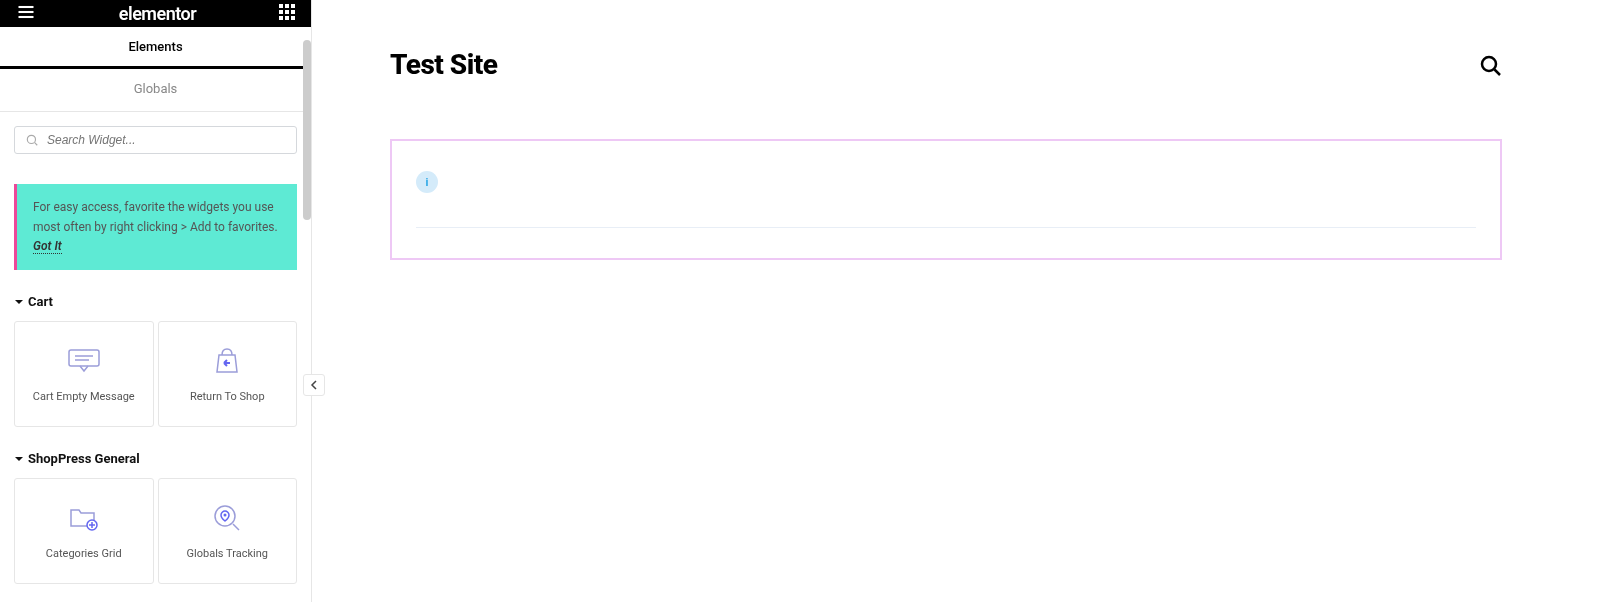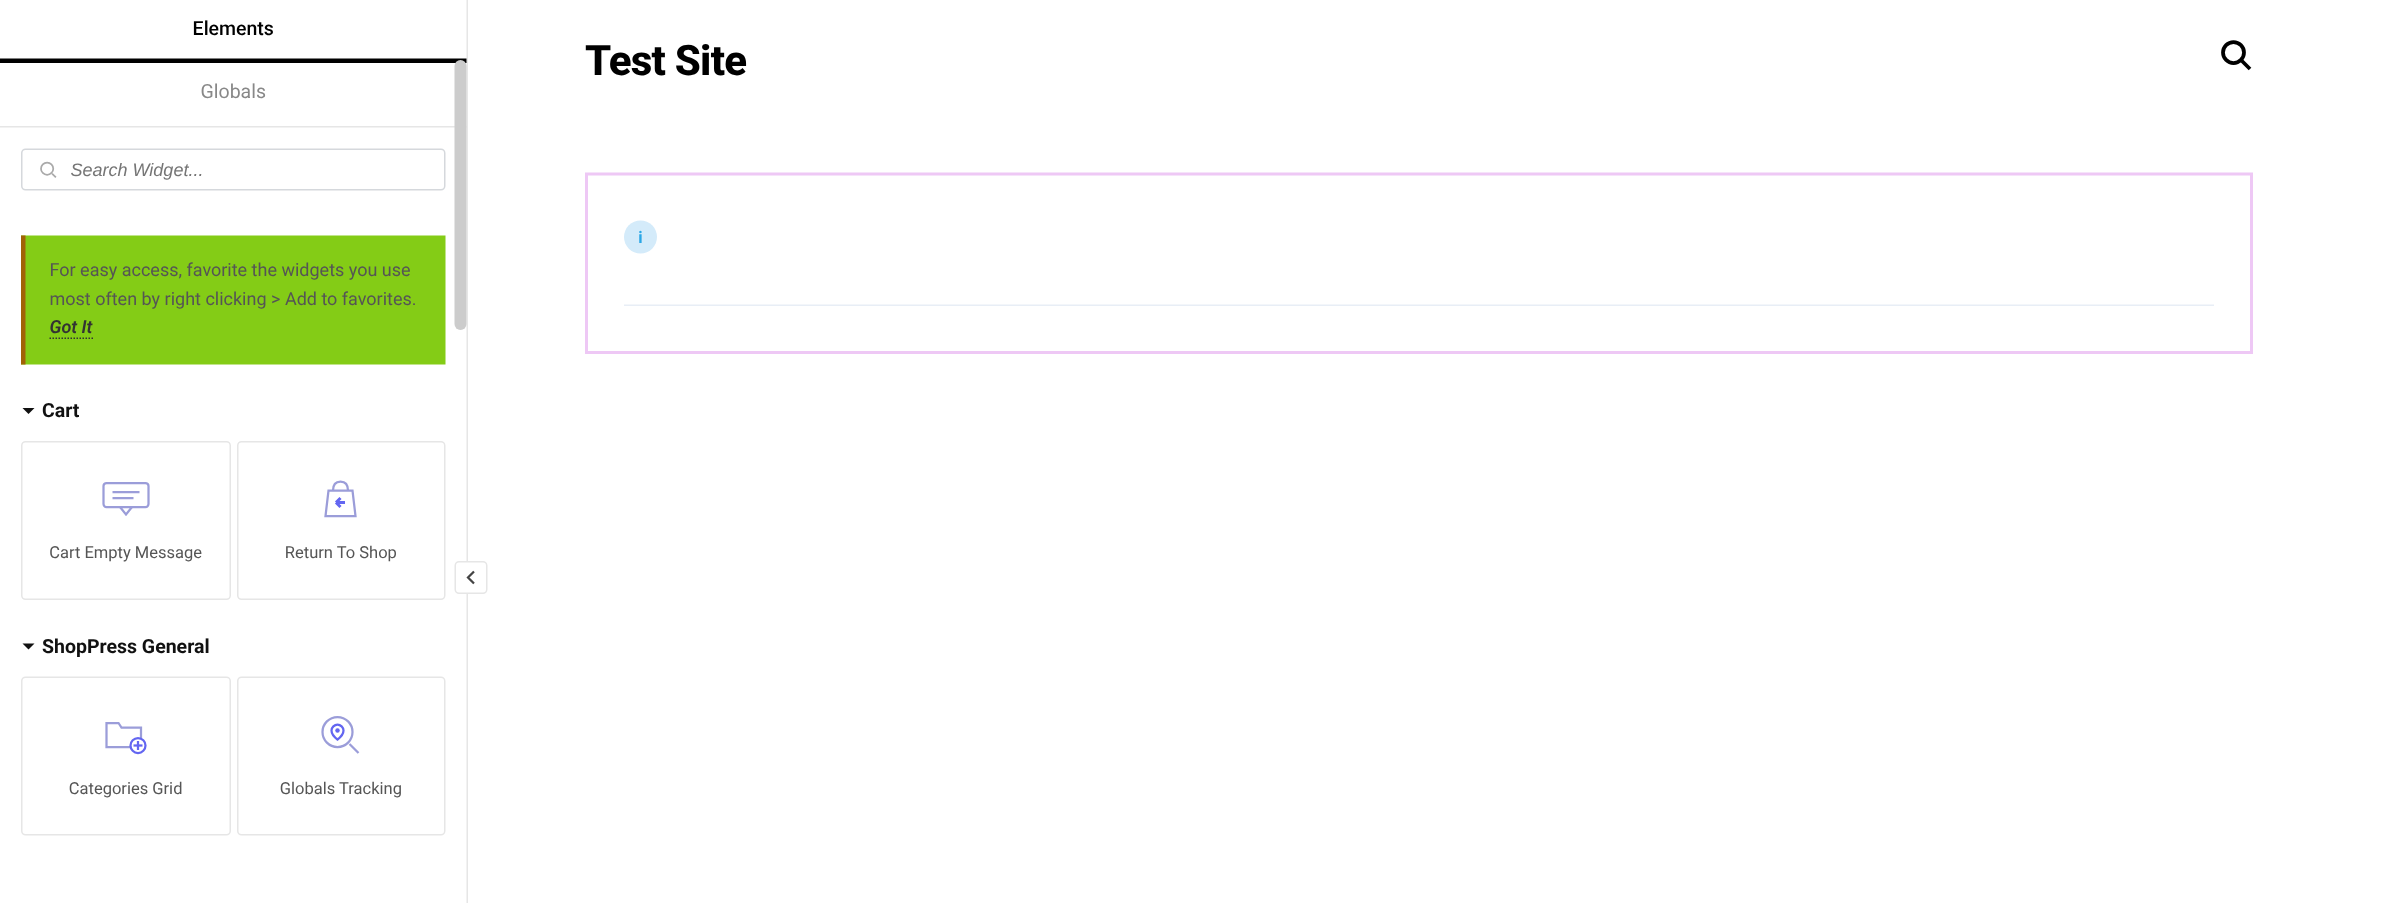--- a/index.html
+++ b/index.html
@@ -15,56 +15,79 @@
   
   .tabs { display: flex; border-bottom: 1px solid #e6e6e6; flex-direction: column; }
   .tab { flex: 1; text-align: center; padding: 12px 0; font-size: 13px; color: #888; cursor: pointer; border-bottom: 3px solid transparent; }
   .tab.active { color: #000; font-weight: 500; border-bottom-color: #000; }
   
   .search-wrap { padding: 14px; }
   .search-box { display: flex; align-items: center; border: 1px solid #d5d8dc; border-radius: 3px; padding: 6px 10px; }
   .search-box svg { flex-shrink: 0; color: #aaa; }
   .search-input { border: none; outline: none; font-size: 12px; font-style: italic; margin-left: 8px; flex: 1; color: #14532d; }
   
-  .tip-box { margin: 16px 14px 18px; background: #84cc16; border-left: 3px solid #a16207; padding: 14px 16px; font-size: 12px; color: #555; line-height: 1.6; }
+  .tip-box { margin: 16px 14px 18px; background: #5eead4; border-left: 3px solid #ec4899; padding: 14px 16px; font-size: 12px; color: #555; line-height: 1.6; }
   .tip-link { color: #333; font-style: italic; font-weight: 600; border-bottom: 1px dotted #333; cursor: pointer; }
   
   .category { padding: 0 14px 18px; }
   .category-header { display: flex; align-items: center; font-size: 13px; font-weight: 700; color: #111; padding: 6px 0 12px; cursor: pointer; }
   .category-header svg { margin-right: 4px; }
   
   .widget-grid { display: grid; grid-template-columns: 1fr 1fr; gap: 4px; }
   .widget-card { border: 1px solid #e6e6e6; border-radius: 3px; height: 106px; display: flex; flex-direction: column; align-items: center; justify-content: center; cursor: grab; }
   .widget-icon { color: #9b9dd9; margin-bottom: 14px; height: 30px; display: flex; align-items: center; }
   .widget-label { font-size: 11px; color: #555; text-align: center; }
   
   .collapse-btn { position: absolute; right: -14px; top: 374px; width: 22px; height: 22px; background: #fff; border: 1px solid #e6e6e6; border-radius: 3px; display: flex; align-items: center; justify-content: center; cursor: pointer; font-size: 12px; color: #444; }
   
   
   .canvas { flex: 1; padding: 24px 98px 0 78px; overflow: hidden; }
-  .canvas-header { display: flex; align-items: flex-start; justify-content: space-between; margin-bottom: 58px; }
+  .canvas-header { display: flex; align-items: flex-end; justify-content: space-between; margin-bottom: 58px; margin-top: 24px; }
   .site-title { font-size: 28px; font-weight: 800; color: #000; letter-spacing: -0.5px; }
   .search-icon-btn { cursor: pointer; color: #000; }
   
   .cart-section { border: 2px solid #eec8f5; padding: 30px 24px 30px 24px; margin-bottom: 94px; }
   .notice { display: flex; align-items: center; border-bottom: 1px solid #e8eef6; padding-bottom: 34px; }
   .notice-icon { width: 22px; height: 22px; border-radius: 50%; background: #d4ebfa; color: #2aa7e6; display: flex; align-items: center; justify-content: center; font-size: 11px; font-weight: 700; margin-right: 14px; }
   .notice-text { color: #2aa7e6; font-size: 18px; font-weight: 500; }
   
   .drop-zone { border: 1.5px dashed #ccc; border-radius: 2px; height: 160px; display: flex; flex-direction: column; align-items: center; justify-content: center; }
   .drop-actions { display: flex; gap: 10px; margin-bottom: 18px; }
   .drop-btn { width: 40px; height: 40px; border-radius: 50%; background: #eee; display: flex; align-items: center; justify-content: center; cursor: pointer; color: #222; }
   .drop-hint { font-size: 13px; color: #888; font-style: italic; }
 </style>
 </head>
 <body>
 
 <div class="sidebar">
   <div class="sidebar-scrollbar"></div>
 
+  <div class="sidebar-header">
+    <span class="header-icon">
+      <svg width="20" height="20" viewBox="0 0 24 24" fill="none" stroke="currentColor" stroke-width="2.5">
+          <line x1="3" y1="6" x2="21" y2="6"></line>
+          <line x1="3" y1="12" x2="21" y2="12"></line>
+          <line x1="3" y1="18" x2="21" y2="18"></line>
+        </svg>
+    </span>
+    <span class="logo">elementor</span>
+    <span class="header-icon">
+      <svg width="16" height="16" viewBox="0 0 16 16" fill="currentColor">
+          <rect x="0" y="0" width="4" height="4"></rect>
+          <rect x="6" y="0" width="4" height="4"></rect>
+          <rect x="12" y="0" width="4" height="4"></rect>
+          <rect x="0" y="6" width="4" height="4"></rect>
+          <rect x="6" y="6" width="4" height="4"></rect>
+          <rect x="12" y="6" width="4" height="4"></rect>
+          <rect x="0" y="12" width="4" height="4"></rect>
+          <rect x="6" y="12" width="4" height="4"></rect>
+          <rect x="12" y="12" width="4" height="4"></rect>
+        </svg>
+    </span>
+  </div>
 
   <div class="tabs">
     <div class="tab active">Elements</div>
     <div class="tab">Globals</div>
   </div>
 
   <div class="search-wrap">
     <div class="search-box">
       <svg width="14" height="14" viewBox="0 0 24 24" fill="none" stroke="currentColor" stroke-width="2">
           <circle cx="11" cy="11" r="7"></circle>

